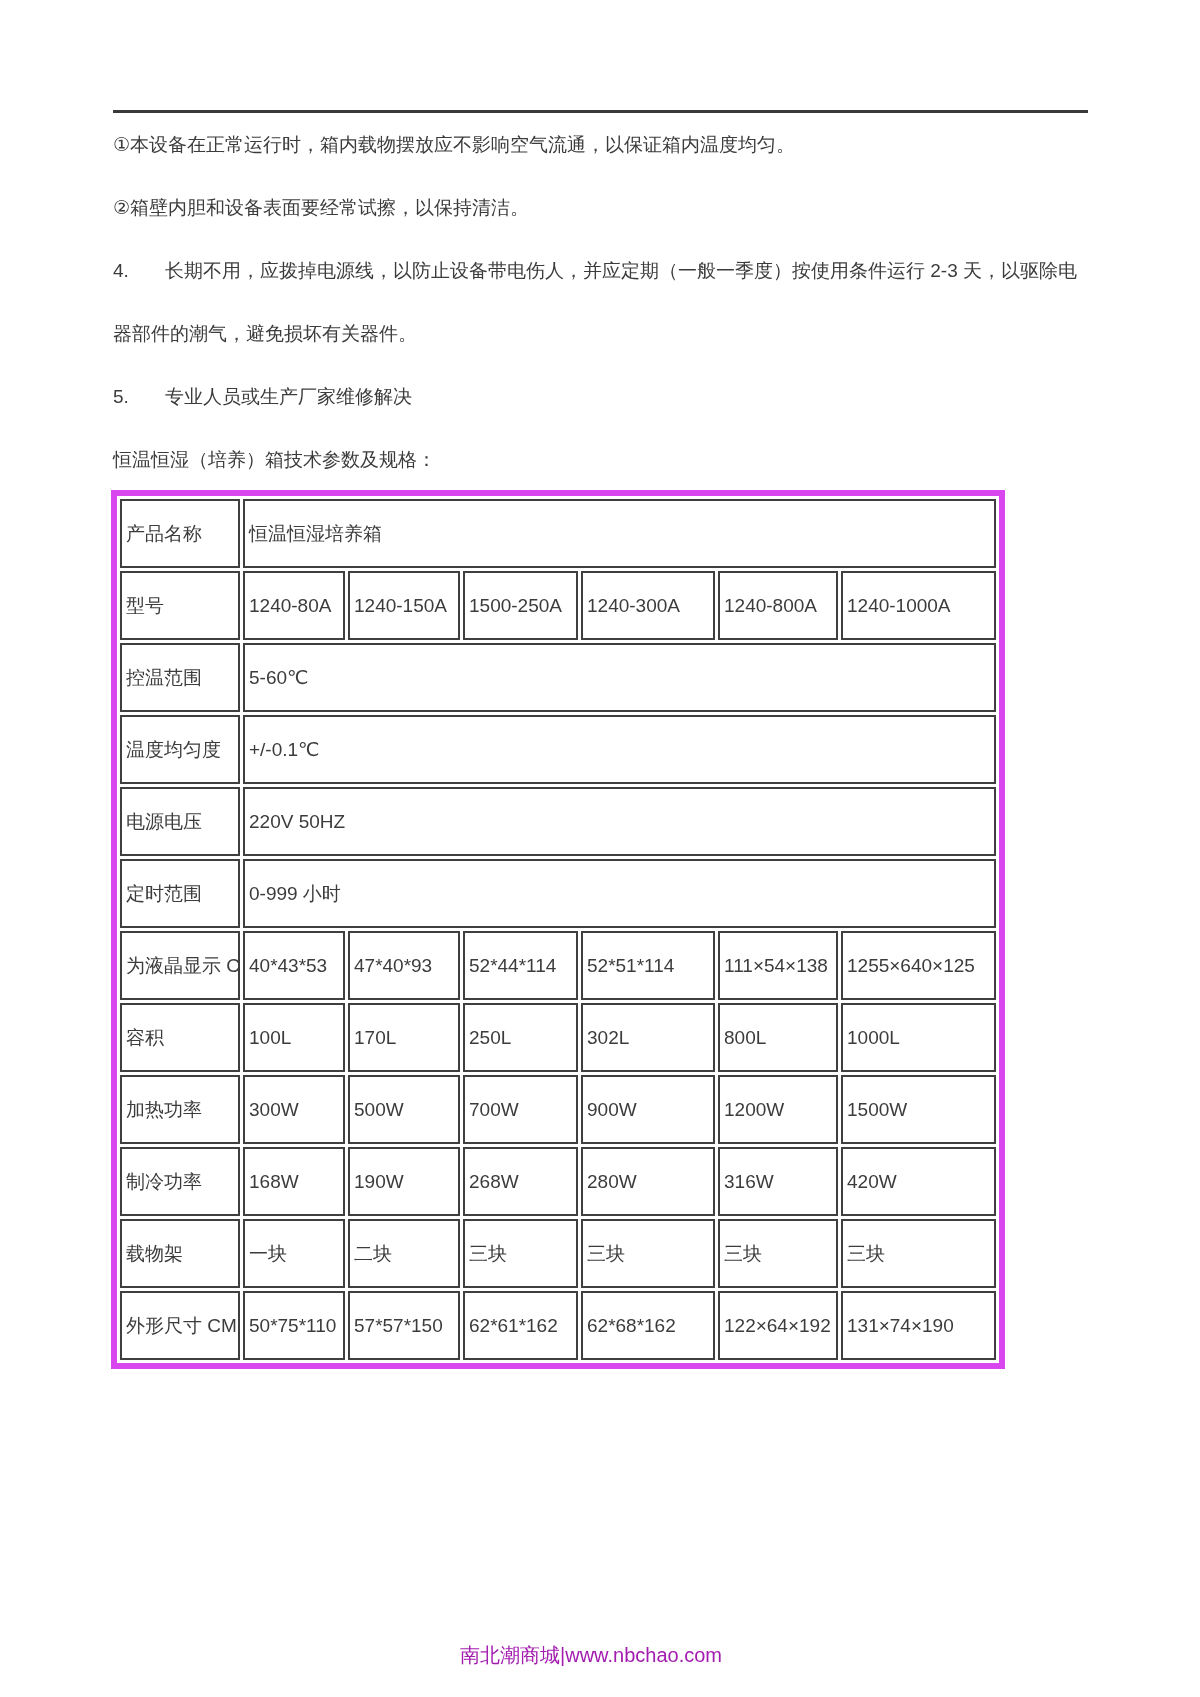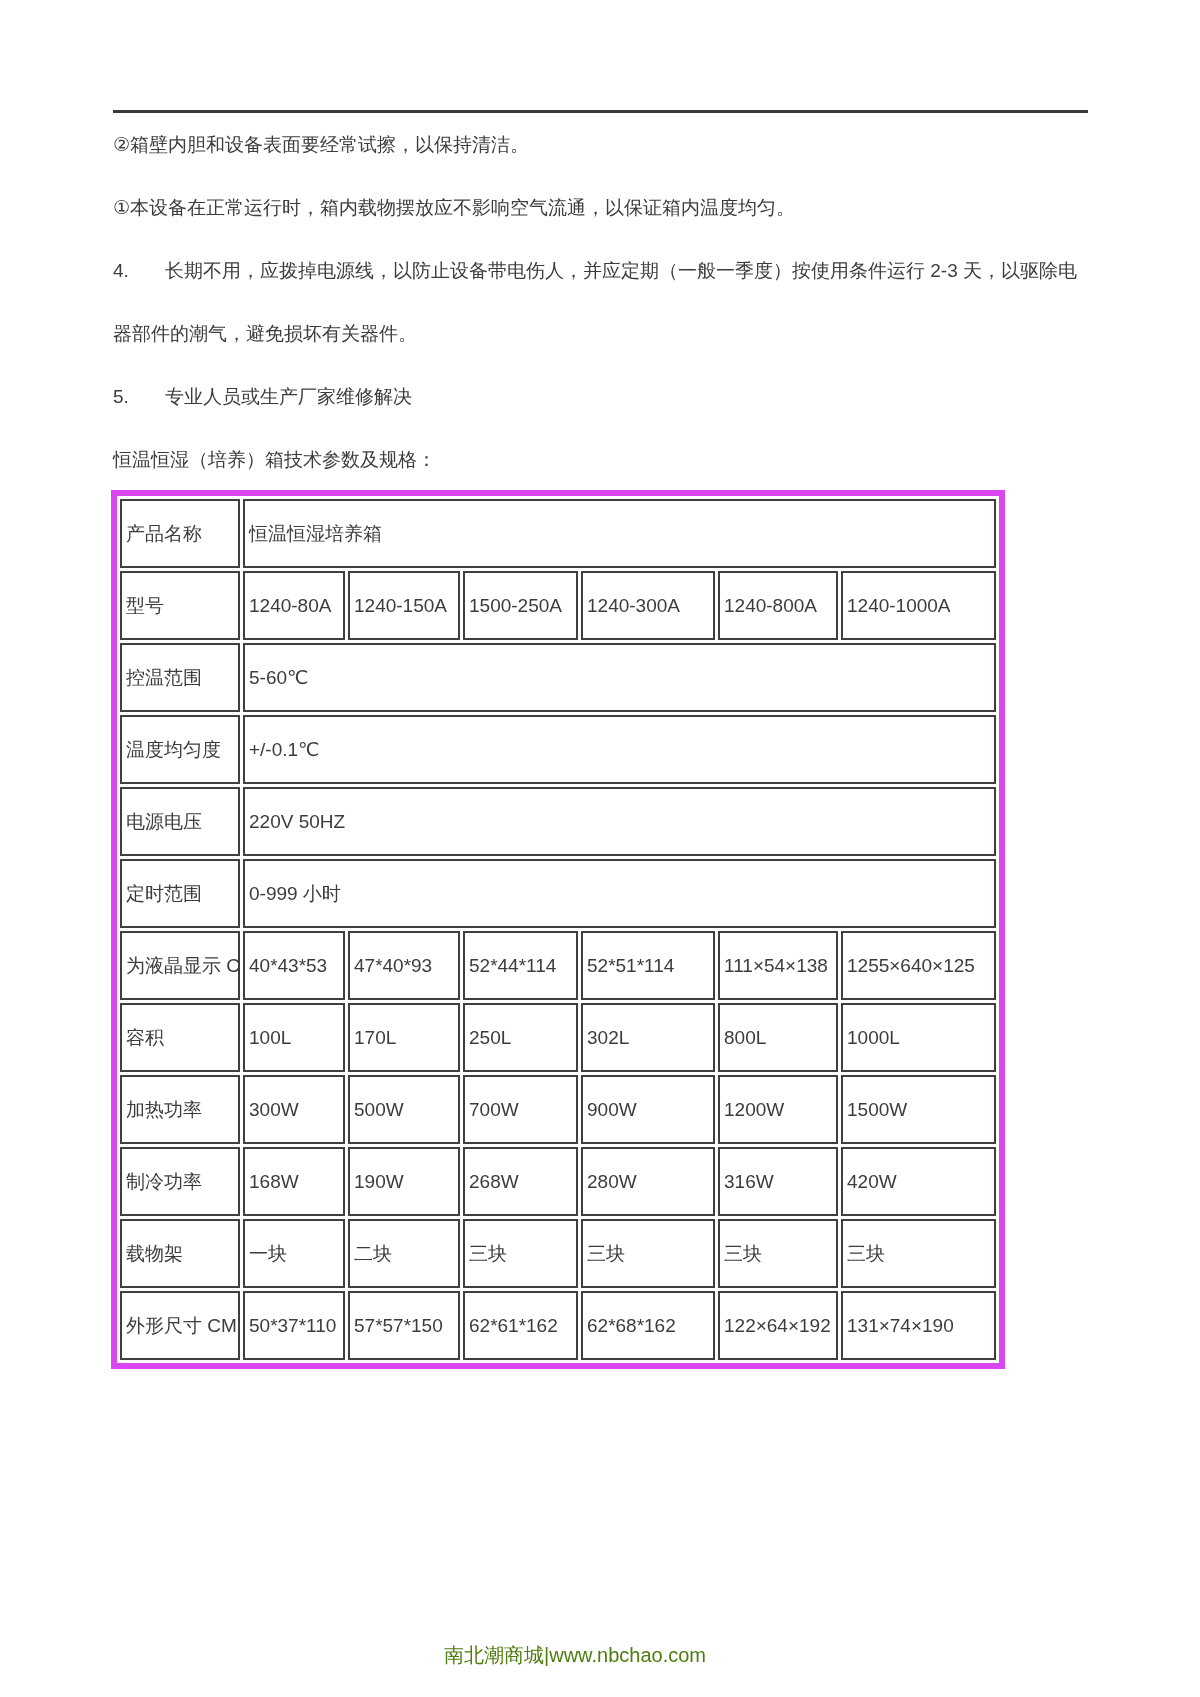--- a/index.html
+++ b/index.html
@@ -18,33 +18,33 @@
     border-collapse:separate;border-spacing:3px;
     border:6px solid #d946ef;table-layout:fixed;width:884px;
   }
   .spec-table td{
     border:2px solid #3f3f3f;height:65px;vertical-align:middle;
     padding:0 2px 0 4px;font-size:19px;color:#3c3c3c;
     overflow:hidden;white-space:nowrap;background:#ffffff;
   }
   .footer{
     position:absolute;left:0;top:1642px;width:1150px;text-align:center;
-    font-size:20px;color:#4d7c0f;
+    font-size:20px;color:#a21caf;padding-left:16px;
   }
 </style>
 </head>
 <body>
 
 <div class="page">
 
   <div class="rule"></div>
 
   <div class="intro">
+    <div class="line">①本设备在正常运行时，箱内载物摆放应不影响空气流通，以保证箱内温度均匀。</div>
     <div class="line">②箱壁内胆和设备表面要经常试擦，以保持清洁。</div>
-    <div class="line">①本设备在正常运行时，箱内载物摆放应不影响空气流通，以保证箱内温度均匀。</div>
     <div class="line"><span class="num">4.</span><span>长期不用，应拨掉电源线，以防止设备带电伤人，并应定期（一般一季度）按使用条件运行 2-3 天，以驱除电</span></div>
     <div class="line">器部件的潮气，避免损坏有关器件。</div>
     <div class="line"><span class="num">5.</span><span>专业人员或生产厂家维修解决</span></div>
     <div class="line">恒温恒湿（培养）箱技术参数及规格：</div>
   </div>
 
   <table class="spec-table">
     <colgroup>
       <col style="width:120px">
         <col style="width:102px">
@@ -124,21 +124,21 @@
         <td>载物架</td>
         <td>一块</td>
         <td>二块</td>
         <td>三块</td>
         <td>三块</td>
         <td>三块</td>
         <td>三块</td>
       </tr>
       <tr>
         <td>外形尺寸 CM</td>
-        <td>50*37*110</td>
+        <td>50*75*110</td>
         <td>57*57*150</td>
         <td>62*61*162</td>
         <td>62*68*162</td>
         <td>122×64×192</td>
         <td>131×74×190</td>
       </tr>
     </tbody>
   </table>
 
   <div class="footer">南北潮商城|www.nbchao.com</div>

